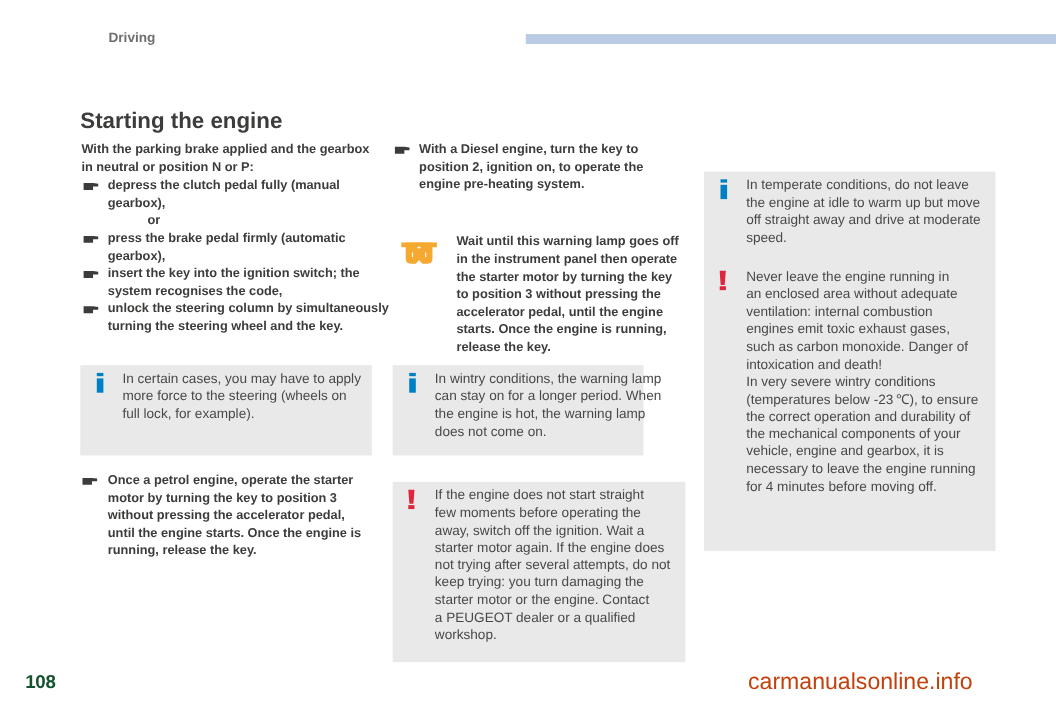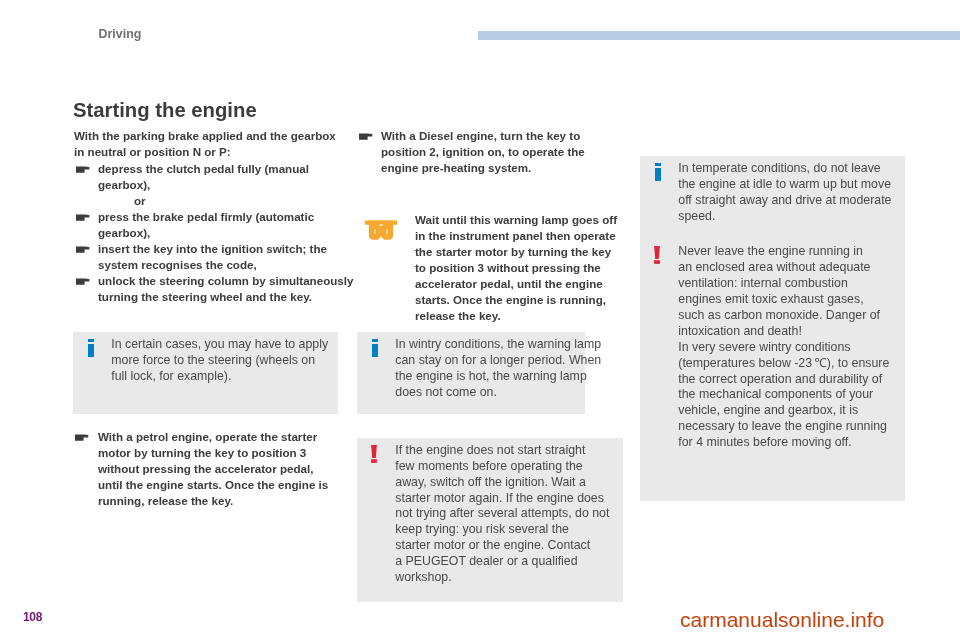--- a/index.html
+++ b/index.html
@@ -30,21 +30,21 @@
   .btext{position:absolute;font-size:12.35px;line-height:15.9px;color:#494948;}
   .btext span{display:block;white-space:nowrap;}
 
   
   .ico-i{width:5.9px;}
   .ico-i i{display:block;background:#0080c4;}
   .ico-i .d{height:3.4px;}
   .ico-i .s{height:12.8px;margin-top:1.8px;}
 
   .wmark{position:absolute;left:680px;top:607.5px;font-size:21px;color:#c2410c;white-space:nowrap;}
-  .pageno{position:absolute;left:23px;top:610px;font-size:12px;font-weight:bold;color:#701a75;letter-spacing:-0.3px;}
+  .pageno{position:absolute;left:23px;top:610px;font-size:17px;font-weight:bold;color:#14532d;letter-spacing:-0.3px;}
 </style>
 </head>
 <body>
 
 <div class="page">
 
   <div class="hdr-label">Driving</div>
   <div class="hdr-bar"></div>
 
   <div class="title">Starting the engine</div>
@@ -99,21 +99,21 @@
       <span>In certain cases, you may have to apply</span>
       <span>more force to the steering (wheels on</span>
       <span>full lock, for example).</span>
     </div>
   </div>
 
   <svg class="arw" style="left:75.3px;top:434.1px;" viewBox="0 0 13.6 7">
       <path d="M0 0.45 H8.6 L13.3 1.0 V3.6 L8.6 3.6 V6.7 H0 Z" fill="#3c3c3b"></path>
     </svg>
   <div class="btxt" style="left:98px;top:429px;">
-    <span>With a petrol engine, operate the starter</span>
+    <span>Once a petrol engine, operate the starter</span>
     <span>motor by turning the key to position 3</span>
     <span>without pressing the accelerator pedal,</span>
     <span>until the engine starts. Once the engine is</span>
     <span>running, release the key.</span>
   </div>
 
   <svg class="arw" style="left:358.8px;top:133.4px;" viewBox="0 0 13.6 7">
       <path d="M0 0.45 H8.6 L13.3 1.0 V3.6 L8.6 3.6 V6.7 H0 Z" fill="#3c3c3b"></path>
     </svg>
   <div class="btxt" style="left:381px;top:128px;">
@@ -160,21 +160,21 @@
     <svg class="bi" style="left:14.4px;top:7.4px;" width="6" height="18" viewBox="0 0 6 18">
       <path d="M0.1 0 H5.9 L4.8 13 H1.2 Z" fill="#e0253c"></path>
       <rect x="0.1" y="14.2" width="5.8" height="3.7" fill="#e0253c"></rect>
     </svg>
     <div class="btext" style="left:38.3px;top:5.3px;">
       <span>If the engine does not start straight</span>
       <span>few moments before operating the</span>
       <span>away, switch off the ignition. Wait a</span>
       <span>starter motor again. If the engine does</span>
       <span>not trying after several attempts, do not</span>
-      <span>keep trying: you risk several the</span>
+      <span>keep trying: you turn damaging the</span>
       <span>starter motor or the engine. Contact</span>
       <span>a PEUGEOT dealer or a qualified</span>
       <span>workshop.</span>
     </div>
   </div>
 
   <div class="box" style="left:640px;top:132px;width:265px;height:83px;margin-top:24px;">
     <div class="bi ico-i" style="left:15.4px;top:6.9px;">
       <i class="d"></i>
       <i class="s"></i>

